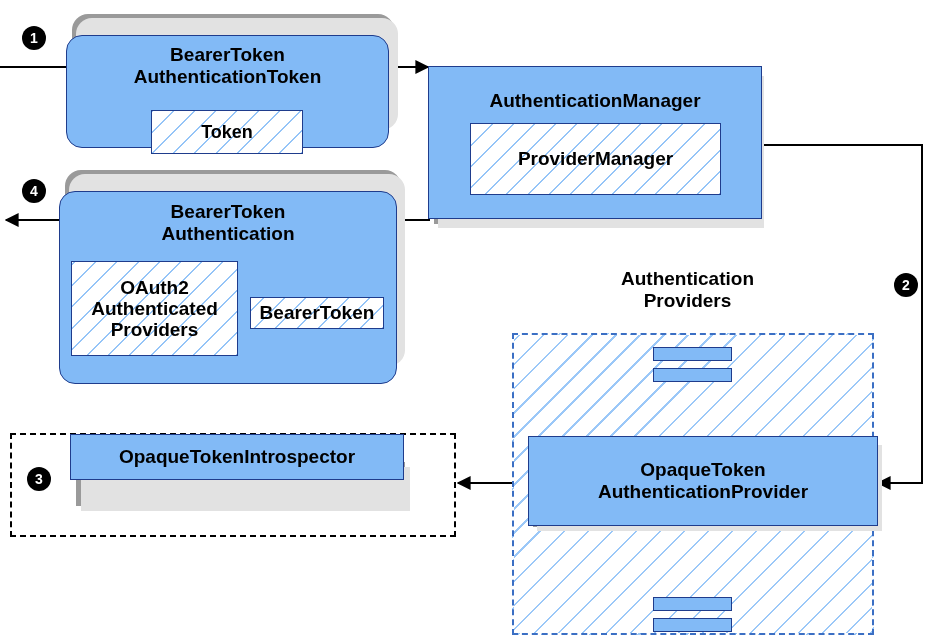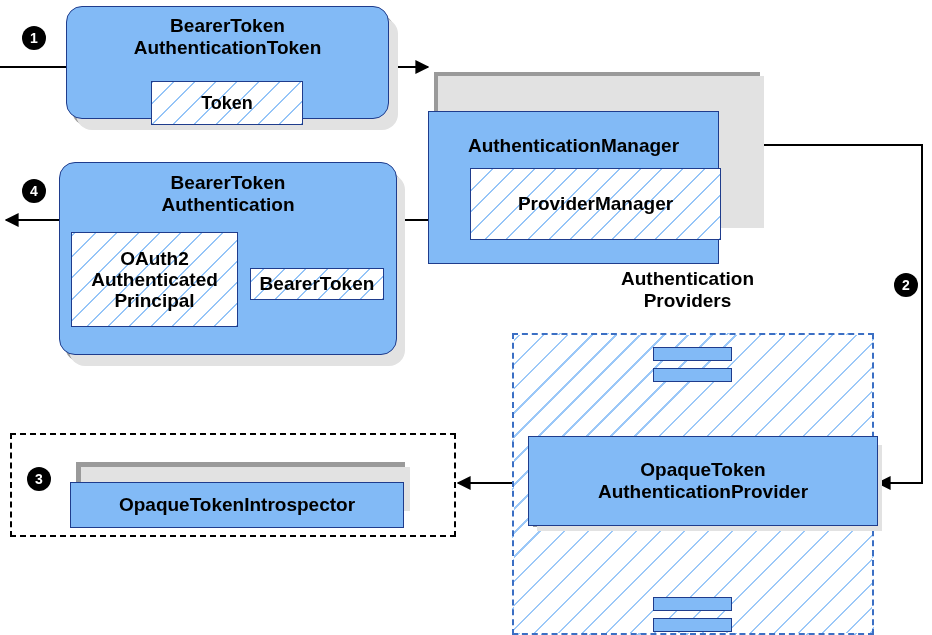--- a/index.html
+++ b/index.html
@@ -25,20 +25,21 @@
     box-sizing: border-box;
     background: #82BAF6;
     border: 1.6px solid #1F3C8C;
     color: #000000;
     font-weight: bold;
     text-align: center;
     line-height: 1.15;
   }
   .box.rounded {
     border-radius: 16px;
+    margin-top: 29px;
   }
   .shadow-dark, .shadow-light {
     position: absolute;
     box-sizing: border-box;
     background: #9a9a9a;
   }
   .shadow-light {
     background: #e2e2e2;
   }
   .shadow-dark.rounded, .shadow-light.rounded {
@@ -179,36 +180,36 @@
       <span>Token</span>
     </div>
   </div>
 
   <div class="badge" style="left:23px; top:27px;">
     <span>1</span>
   </div>
 
   <div class="shadow-dark" style="left:434px; top:72px; width:326px; height:152px;"></div>
   <div class="shadow-light" style="left:438px; top:76px; width:326px; height:152px;"></div>
-  <div class="box" style="left:428px; top:66px; width:291px; height:153px; font-size:19px;margin-top:45px;">
+  <div class="box" style="left:428px; top:66px; width:334px; height:153px; font-size:19px;">
     <div class="box-label" style="top:23px;">AuthenticationManager</div>
     <div class="panel" style="left:41px; top:56px; width:251px; height:72px; font-size:19px;">
       <span>ProviderManager</span>
     </div>
   </div>
 
   <div class="shadow-dark rounded" style="left:65px; top:170px; width:336px; height:192px;"></div>
   <div class="shadow-light rounded" style="left:69px; top:174px; width:336px; height:192px;"></div>
   <div class="box rounded" style="left:59px; top:162px; width:338px; height:193px; font-size:19px;">
     <div class="box-label" style="top:9px;">BearerToken
 Authentication</div>
     <div class="panel" style="left:11px; top:69px; width:167px; height:95px; font-size:19px; white-space:pre-line;">
       <span>OAuth2
 Authenticated
-Principal</span>
+Providers</span>
     </div>
     <div class="panel" style="left:190px; top:105px; width:134px; height:32px; font-size:19px;">
       <span>BearerToken</span>
     </div>
   </div>
 
   <div class="badge" style="left:23px; top:180px;">
     <span>4</span>
   </div>
 
@@ -231,21 +232,21 @@
   </div>
 
   <div class="badge" style="left:895px; top:274px;">
     <span>2</span>
   </div>
 
   <div class="dotted-region" style="left:10px; top:433px; width:446px; height:104px;"></div>
 
   <div class="shadow-dark" style="left:76px; top:462px; width:329px; height:44px;"></div>
   <div class="shadow-light" style="left:81px; top:467px; width:329px; height:44px;"></div>
-  <div class="box" style="left:70px; top:482px; width:334px; height:46px; font-size:19px; display:flex; align-items:center; justify-content:center;">
+  <div class="box" style="left:70px; top:434px; width:334px; height:46px; font-size:19px; display:flex; align-items:center; justify-content:center;">
     <span>OpaqueTokenIntrospector</span>
   </div>
 
   <div class="badge" style="left:28px; top:468px;">
     <span>3</span>
   </div>
 
 </div>
 
 </body></html>

